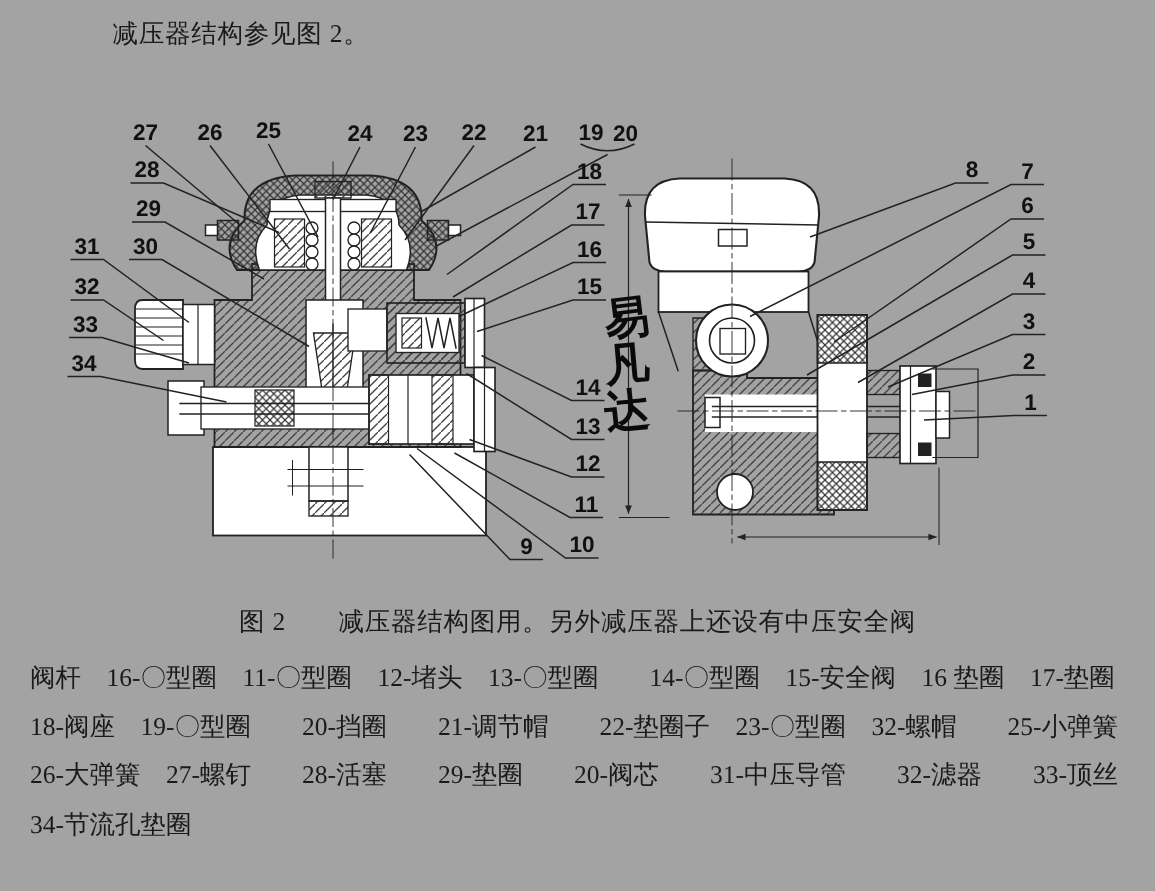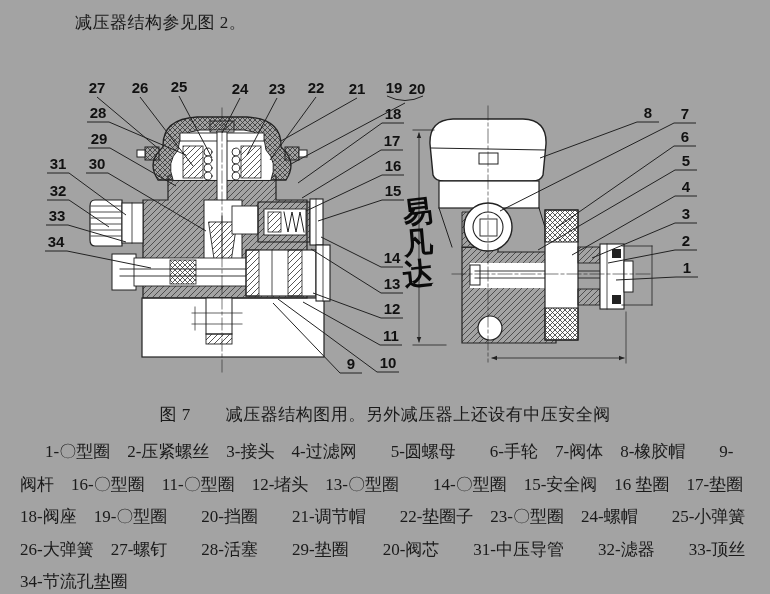--- a/index.html
+++ b/index.html
@@ -292,23 +292,22 @@
           <path d="M697,250 L675,250 L608,263" fill="none" stroke="#222222" stroke-width="1"></path>
           <text x="686" y="246" class="co">2</text>
         </g>
         <g>
           <path d="M698,277 L676,277 L616,280" fill="none" stroke="#222222" stroke-width="1"></path>
           <text x="687" y="273" class="co">1</text>
         </g>
       </g>
   </svg>
 
-  <div class="caption">图 7　　减压器结构图用。另外减压器上还设有中压安全阀</div>
+  <div class="caption">图 2　　减压器结构图用。另外减压器上还设有中压安全阀</div>
 
   <div class="legend">
-    <div class="ln first">1-〇型圈　2-压紧螺丝　3-接头　4-过滤网　　5-圆螺母　　6-手轮　7-阀体　8-橡胶帽　　9-</div>
     <div class="ln">阀杆　16-〇型圈　11-〇型圈　12-堵头　13-〇型圈　　14-〇型圈　15-安全阀　16 垫圈　17-垫圈</div>
-    <div class="ln">18-阀座　19-〇型圈　　20-挡圈　　21-调节帽　　22-垫圈子　23-〇型圈　24-螺帽　　25-小弹簧</div>
+    <div class="ln">18-阀座　19-〇型圈　　20-挡圈　　21-调节帽　　22-垫圈子　23-〇型圈　32-螺帽　　25-小弹簧</div>
     <div class="ln">26-大弹簧　27-螺钉　　28-活塞　　29-垫圈　　20-阀芯　　31-中压导管　　32-滤器　　33-顶丝</div>
     <div class="ln">34-节流孔垫圈</div>
   </div>
 
 </div>
 
 </body></html>

